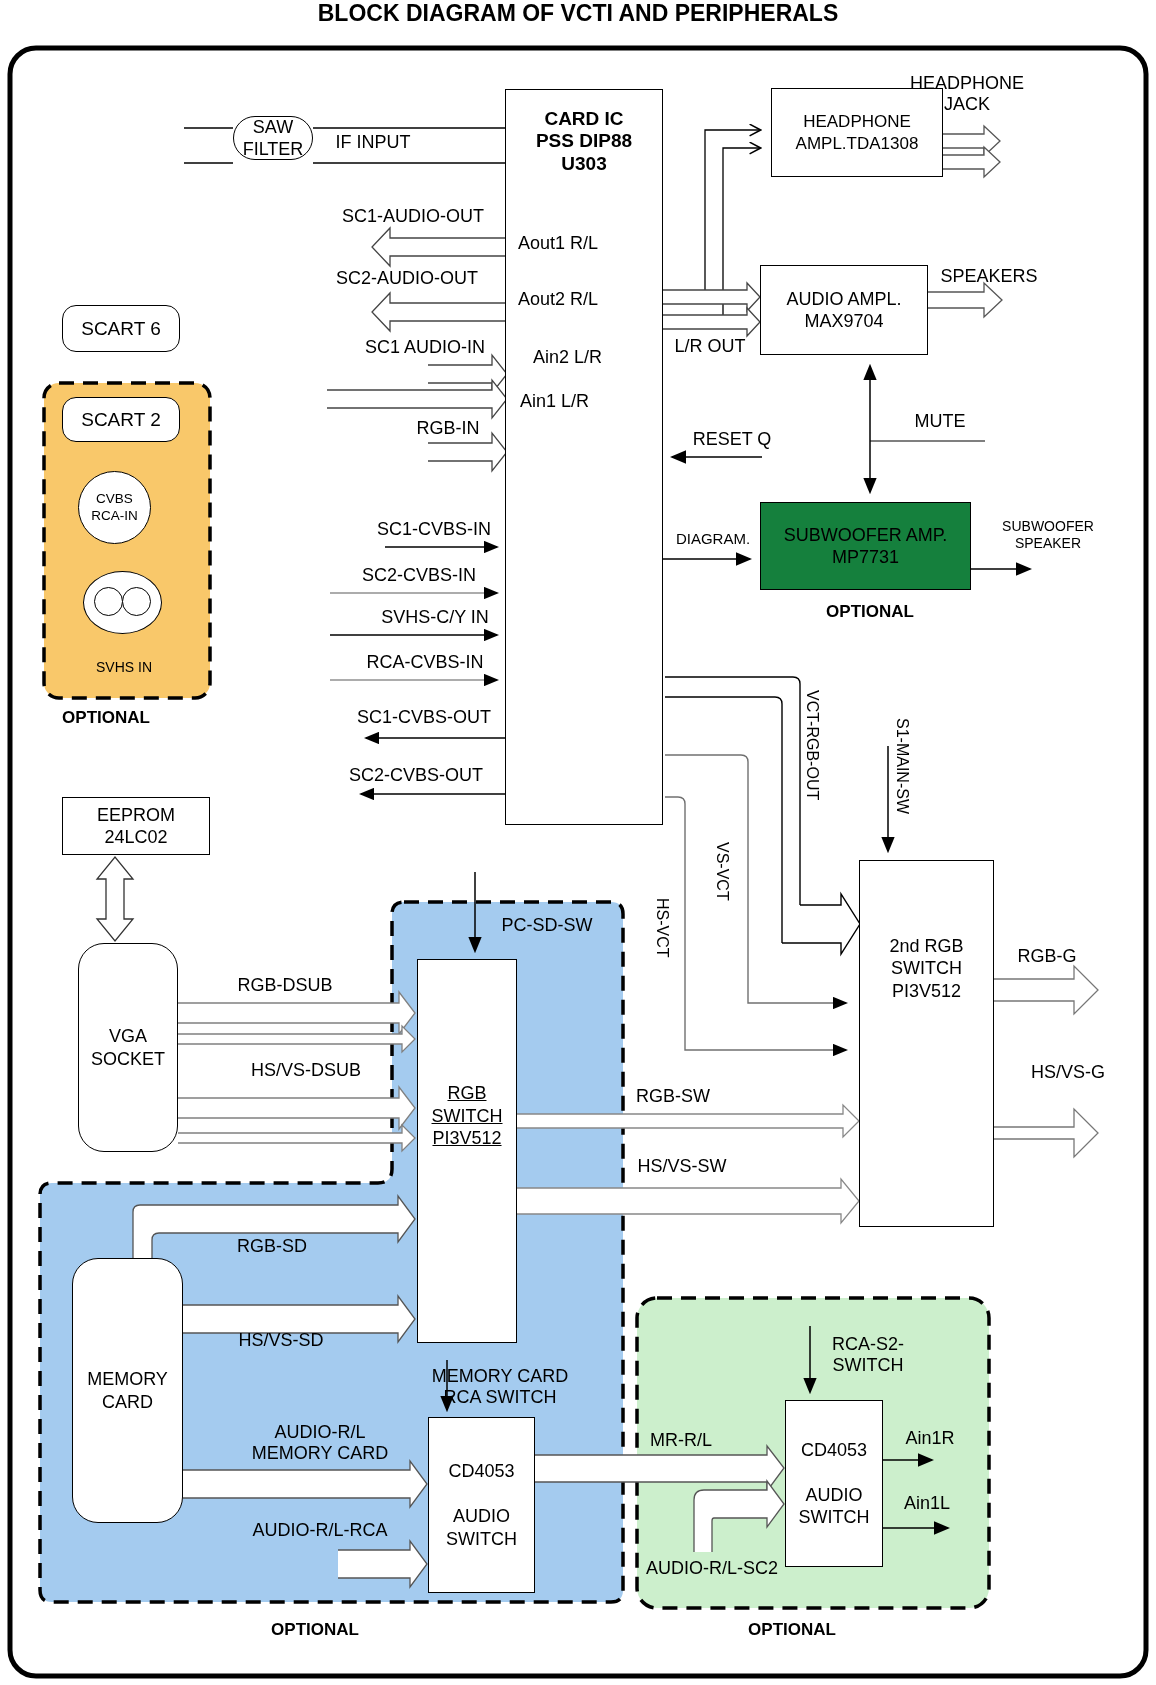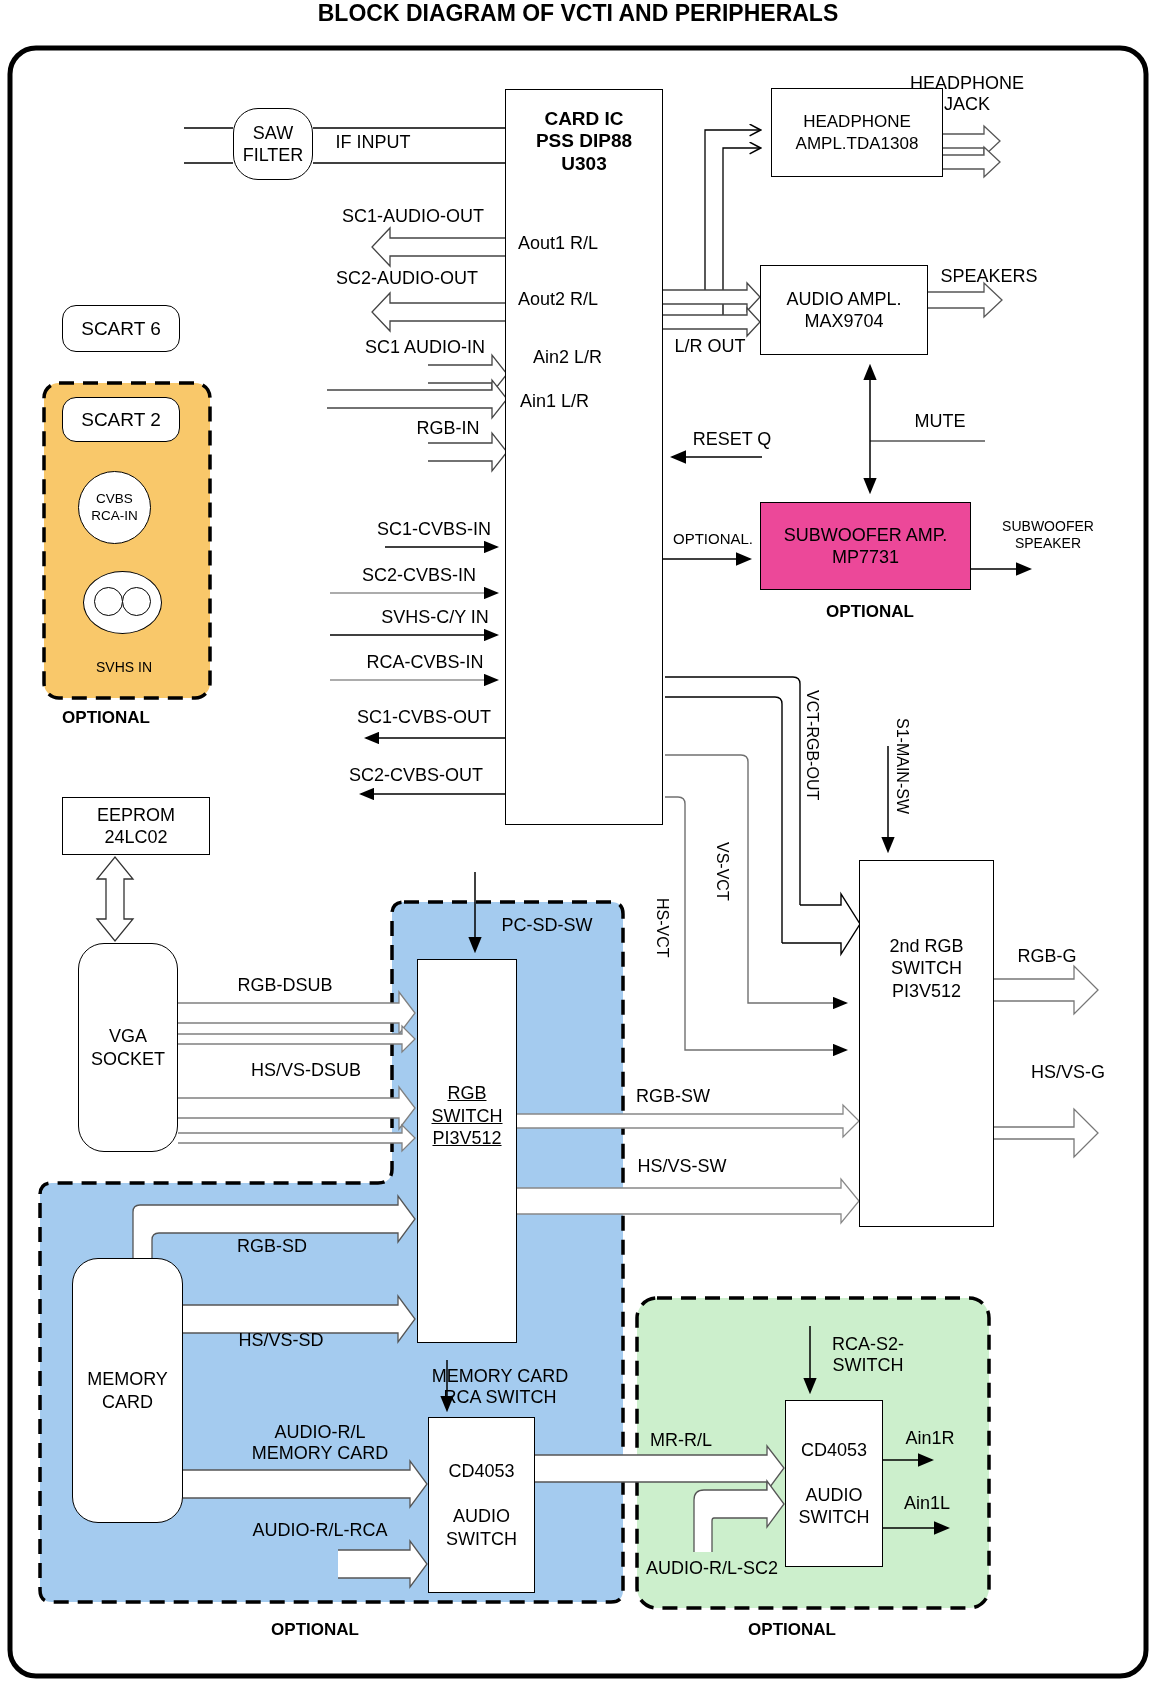--- a/index.html
+++ b/index.html
@@ -134,38 +134,38 @@
     <path d="M447,1360 L447,1410" stroke="#000" stroke-width="1.5" marker-end="url(#ma)"></path>
     <path d="M535,1455 L767,1455 L767,1446 L784,1468 L767,1491 L767,1482 L535,1482" fill="#fff" stroke="#555" stroke-width="1.3"></path>
     <path d="M810,1326 L810,1392" stroke="#000" stroke-width="1.5" marker-end="url(#ma)"></path>
     <path d="M694,1552 V1500 Q694,1490 704,1490 H767 V1481 L784,1504 L767,1527 V1518 H714 Q712,1518 712,1521 V1552" fill="#fff" stroke="#555" stroke-width="1.3"></path>
     <path d="M883,1460 L932,1460" stroke="#000" stroke-width="1.5" marker-end="url(#ma)"></path>
     <path d="M883,1528 L948,1528" stroke="#000" stroke-width="1.5" marker-end="url(#ma)"></path>
   </svg>
 
   <div class="lbl bold" style="left:0;top:1;width:1156px;font-size:23px;">BLOCK DIAGRAM OF VCTI AND PERIPHERALS</div>
 
-  <div class="b f18" style="left:233px;top:108px;width:80px;height:72px;border-radius:25px;">SAW
+  <div class="b f18" style="left:233px;top:116px;width:80px;height:44px;border-radius:25px;">SAW
 FILTER</div>
 
   <div class="b" style="left:505px;top:89px;width:158px;height:736px;align-items:flex-start;">
     <div class="lbl bold f19" style="left:0;top:18px;width:100%;">CARD IC
 PSS DIP88
 U303</div>
     <div class="pin" style="left:12px;top:142px;">Aout1 R/L</div>
     <div class="pin" style="left:12px;top:198px;">Aout2 R/L</div>
     <div class="pin" style="left:27px;top:256px;">Ain2 L/R</div>
     <div class="pin" style="left:14px;top:300px;">Ain1 L/R</div>
   </div>
 
   <div class="b f17" style="left:771px;top:88px;width:172px;height:89px;">HEADPHONE
 AMPL.TDA1308</div>
   <div class="b f18" style="left:760px;top:265px;width:168px;height:90px;">AUDIO AMPL.
 MAX9704</div>
-  <div class="b f18" style="left:760px;top:502px;width:211px;height:88px;background:#ec4899;">SUBWOOFER AMP.
+  <div class="b f18" style="left:760px;top:502px;width:211px;height:88px;background:#15803d;">SUBWOOFER AMP.
 MP7731</div>
 
   <div class="b round f19" style="left:62px;top:305px;width:118px;height:47px;">SCART 6</div>
   <div class="b round f19" style="left:62px;top:397px;width:118px;height:45px;">SCART 2</div>
   <div class="b circle f13" style="left:78px;top:471px;width:73px;height:73px;border-width:1.4px;">CVBS
 RCA-IN</div>
   <div class="b circle" style="left:83px;top:571px;width:79px;height:63px;border-width:1.4px;">
     <div class="b circle" style="left:10px;top:15px;width:29px;height:29px;border-width:1.3px;position:absolute;"></div>
     <div class="b circle" style="left:38px;top:15px;width:29px;height:29px;border-width:1.3px;position:absolute;"></div>
   </div>
@@ -205,21 +205,21 @@
   <div class="lbl f18" style="left:353px;top:652px;width:144px;">RCA-CVBS-IN</div>
   <div class="lbl f18" style="left:344px;top:707px;width:160px;">SC1-CVBS-OUT</div>
   <div class="lbl f18" style="left:339px;top:765px;width:154px;">SC2-CVBS-OUT</div>
 
   <div class="lbl f18" style="left:893px;top:73px;width:148px;">HEADPHONE
 JACK</div>
   <div class="lbl f18" style="left:933px;top:266px;width:112px;">SPEAKERS</div>
   <div class="lbl f18" style="left:666px;top:336px;width:88px;">L/R OUT</div>
   <div class="lbl f18" style="left:890px;top:411px;width:100px;">MUTE</div>
   <div class="lbl f18" style="left:680px;top:429px;width:104px;">RESET Q</div>
-  <div class="lbl f15" style="left:668px;top:530px;width:90px;">OPTIONAL.</div>
+  <div class="lbl f15" style="left:668px;top:530px;width:90px;">DIAGRAM.</div>
   <div class="lbl f14" style="left:972px;top:518px;width:120px;margin-left:16px;">SUBWOOFER
 SPEAKER</div>
 
   <div class="lbl v f16" style="left:802px;top:690px;">VCT-RGB-OUT</div>
   <div class="lbl v f16" style="left:712px;top:842px;">VS-VCT</div>
   <div class="lbl v f16" style="left:652px;top:898px;">HS-VCT</div>
   <div class="lbl v f16" style="left:892px;top:718px;">S1-MAIN-SW</div>
 
   <div class="lbl f18" style="left:490px;top:915px;width:114px;">PC-SD-SW</div>
   <div class="lbl f18" style="left:222px;top:975px;width:126px;">RGB-DSUB</div>

